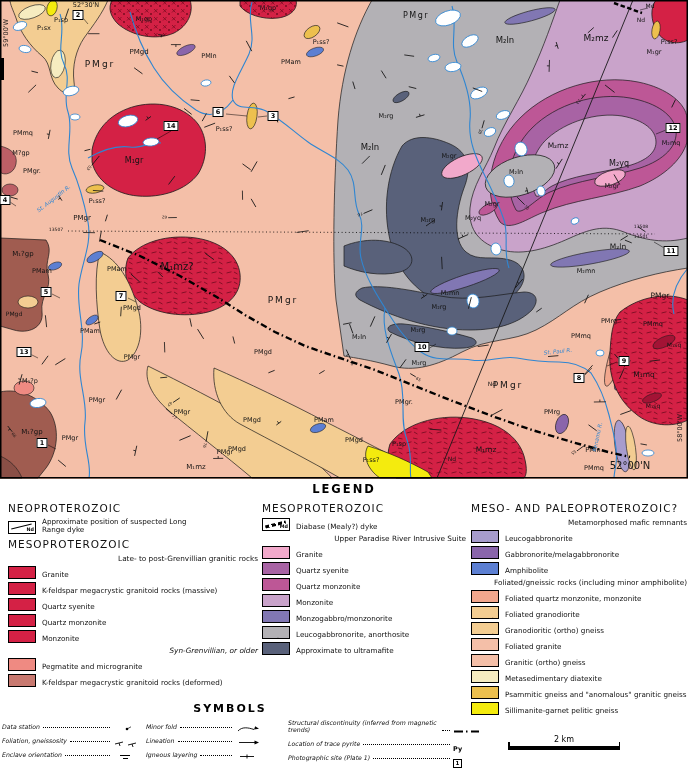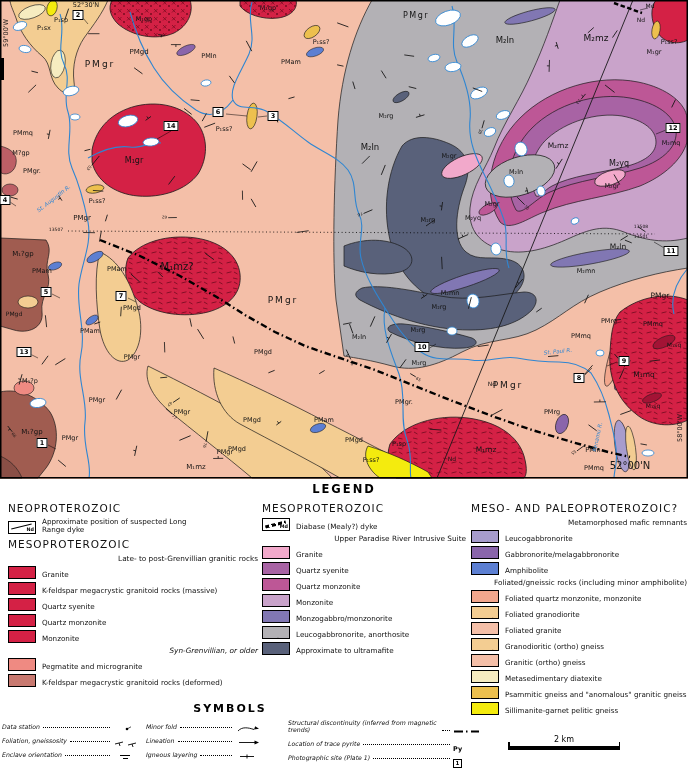--- a/index.html
+++ b/index.html
@@ -803,26 +803,26 @@
           <div class="leg-s">Foliated/gneissic rocks (including minor amphibolite)</div>
           <div class="leg-item">
             <span class="sw" style="background: rgb(242, 167, 141);"><span class="swlab" style="color: rgb(107, 42, 16);">PMmq</span></span>
             <span class="desc">Foliated quartz monzonite, monzonite</span>
           </div>
           <div class="leg-item">
             <span class="sw" style="background: rgb(243, 205, 146);"><span class="swlab" style="color: rgb(107, 58, 16);">PMgd</span></span>
             <span class="desc">Foliated granodiorite</span>
           </div>
           <div class="leg-item">
+            <span class="sw" style="background: rgb(243, 205, 146);"><span class="swlab wavy" style="color: rgb(107, 58, 16);">PMgd</span></span>
+            <span class="desc">Granodioritic (ortho) gneiss</span>
+          </div>
+          <div class="leg-item">
             <span class="sw" style="background: rgb(244, 191, 168);"><span class="swlab" style="color: rgb(107, 48, 21);">PMgr</span></span>
             <span class="desc">Foliated granite</span>
-          </div>
-          <div class="leg-item">
-            <span class="sw" style="background: rgb(243, 205, 146);"><span class="swlab wavy" style="color: rgb(107, 58, 16);">PMgd</span></span>
-            <span class="desc">Granodioritic (ortho) gneiss</span>
           </div>
           <div class="leg-item">
             <span class="sw" style="background: rgb(244, 191, 168);"><span class="swlab wavy" style="color: rgb(107, 48, 21);">PMgr</span></span>
             <span class="desc">Granitic (ortho) gneiss</span>
           </div>
           <div class="leg-item">
             <span class="sw" style="background: rgb(246, 236, 192);"><span class="swlab" style="color: rgb(107, 90, 0);">P₁sx</span></span>
             <span class="desc">Metasedimentary diatexite</span>
           </div>
           <div class="leg-item">

